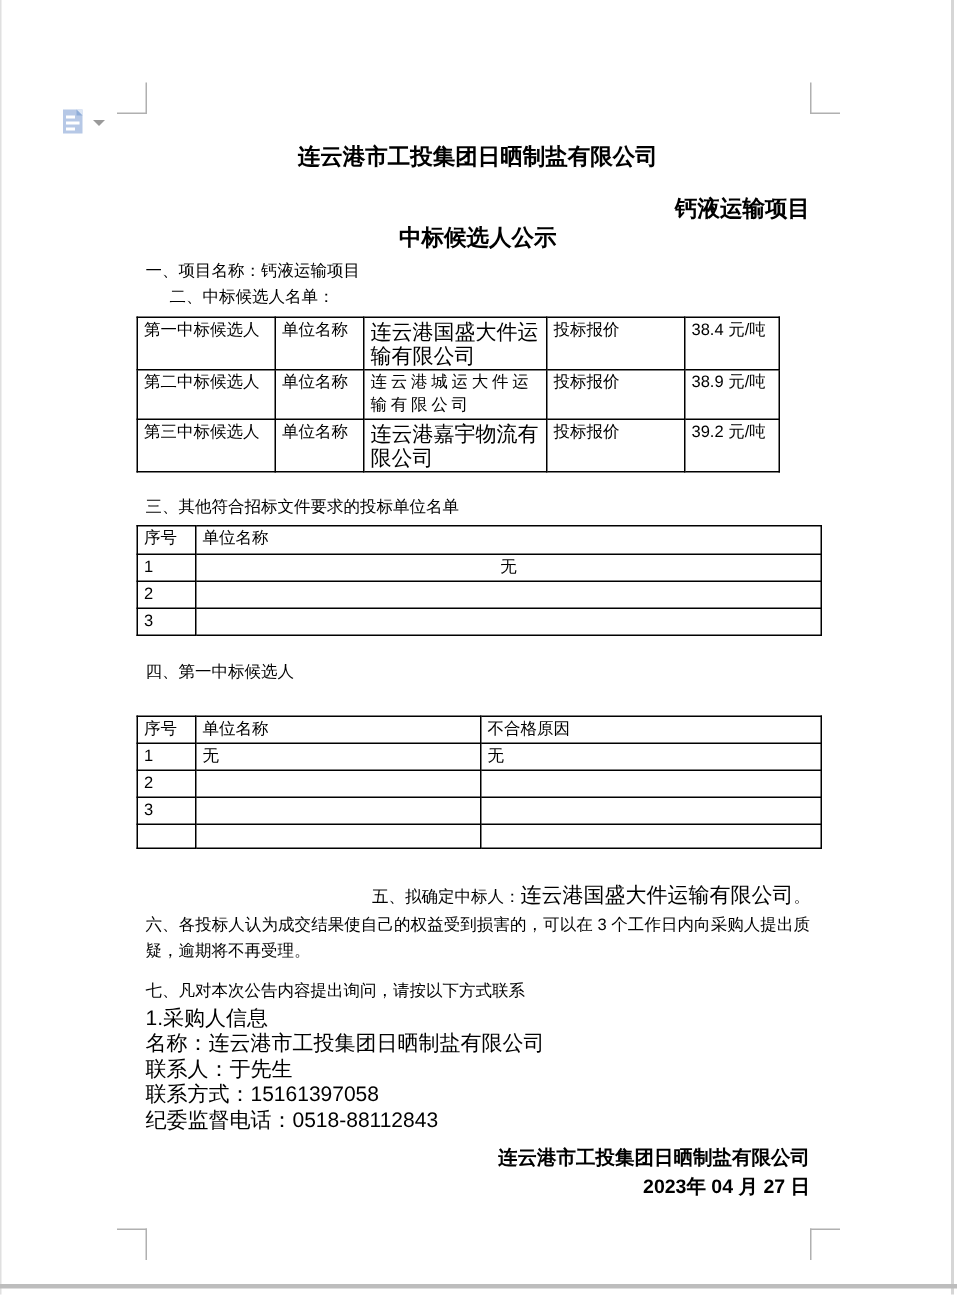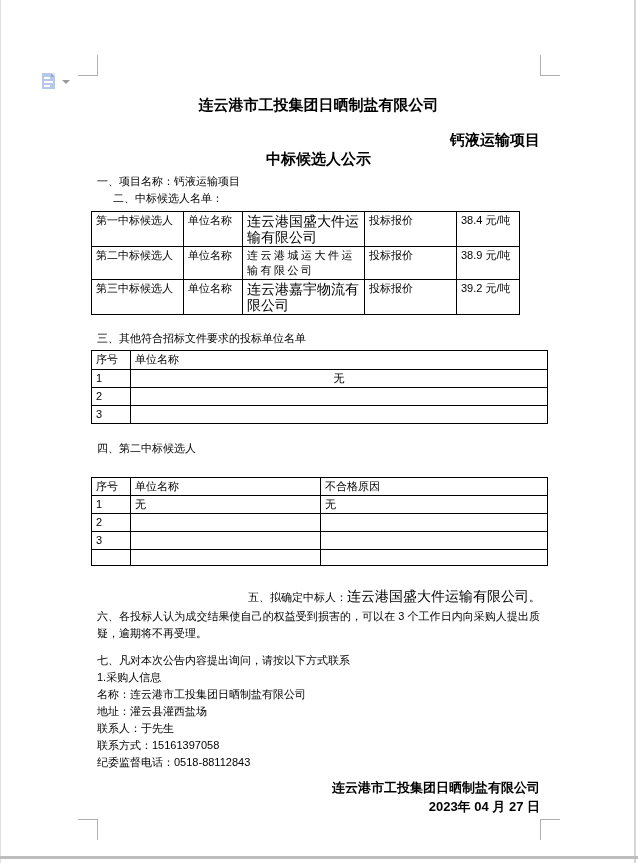--- a/index.html
+++ b/index.html
@@ -44,21 +44,21 @@
   .unit-large{font-size:14px;line-height:16px;}
   .unit-spaced{letter-spacing:2.5px;}
   .tbl-other{margin-top:5px;width:456px;}
   .tbl-other tr{height:15px;}
   .tbl-other tr.hdr{height:19px;}
   .cell-center{text-align:center;}
   .tbl-invalid{margin-top:22px;width:456px;}
   .tbl-invalid tr{height:16px;}
   .winner-name{font-size:14px;}
   .contact{margin-top:0;}
-  .contact .line{font-size:11px;line-height:17px;}
+  .contact .line{font-size:14px;line-height:17px;}
   .footer{margin-top:7px;text-align:right;font-weight:bold;font-size:13px;line-height:19px;}
 </style>
 </head>
 <body>
 
 <div class="edge-left"></div>
 <div class="edge-right"></div>
 <div class="edge-bottom"></div>
 
 <div class="crop tl"></div>
@@ -142,21 +142,21 @@
       <td>2</td>
       <td></td>
     </tr>
     <tr>
       <td>3</td>
       <td></td>
     </tr>
   </tbody>
     </table>
 
-  <p class="body-text p4">四、第二中标候选人</p>
+  <p class="body-text p4">四、第一中标候选人</p>
 
   <table class="tbl-invalid">
     <colgroup>
         <col style="width:39px">
         <col style="width:190px">
         <col style="width:227px">
       </colgroup>
     <tbody>
         <tr>
       <td>序号</td>
@@ -187,21 +187,20 @@
     </table>
 
   <p class="body-text p5"><span>五、拟确定中标人：</span><span class="winner-name">连云港国盛大件运输有限公司</span><span>。</span></p>
 
   <p class="body-text p6">六、各投标人认为成交结果使自己的权益受到损害的，可以在 3 个工作日内向采购人提出质疑，逾期将不再受理。</p>
   <p class="body-text p7">七、凡对本次公告内容提出询问，请按以下方式联系</p>
 
   <div class="contact">
     <p class="body-text line">1.采购人信息</p>
     <p class="body-text line">名称：连云港市工投集团日晒制盐有限公司</p>
-    <p class="body-text line">地址：灌云县灌西盐场</p>
     <p class="body-text line">联系人：于先生</p>
     <p class="body-text line">联系方式：15161397058</p>
     <p class="body-text line">纪委监督电话：0518-88112843</p>
   </div>
 
   <div class="footer">
     <div>连云港市工投集团日晒制盐有限公司</div>
     <div>2023年 04 月 27 日</div>
   </div>
 

